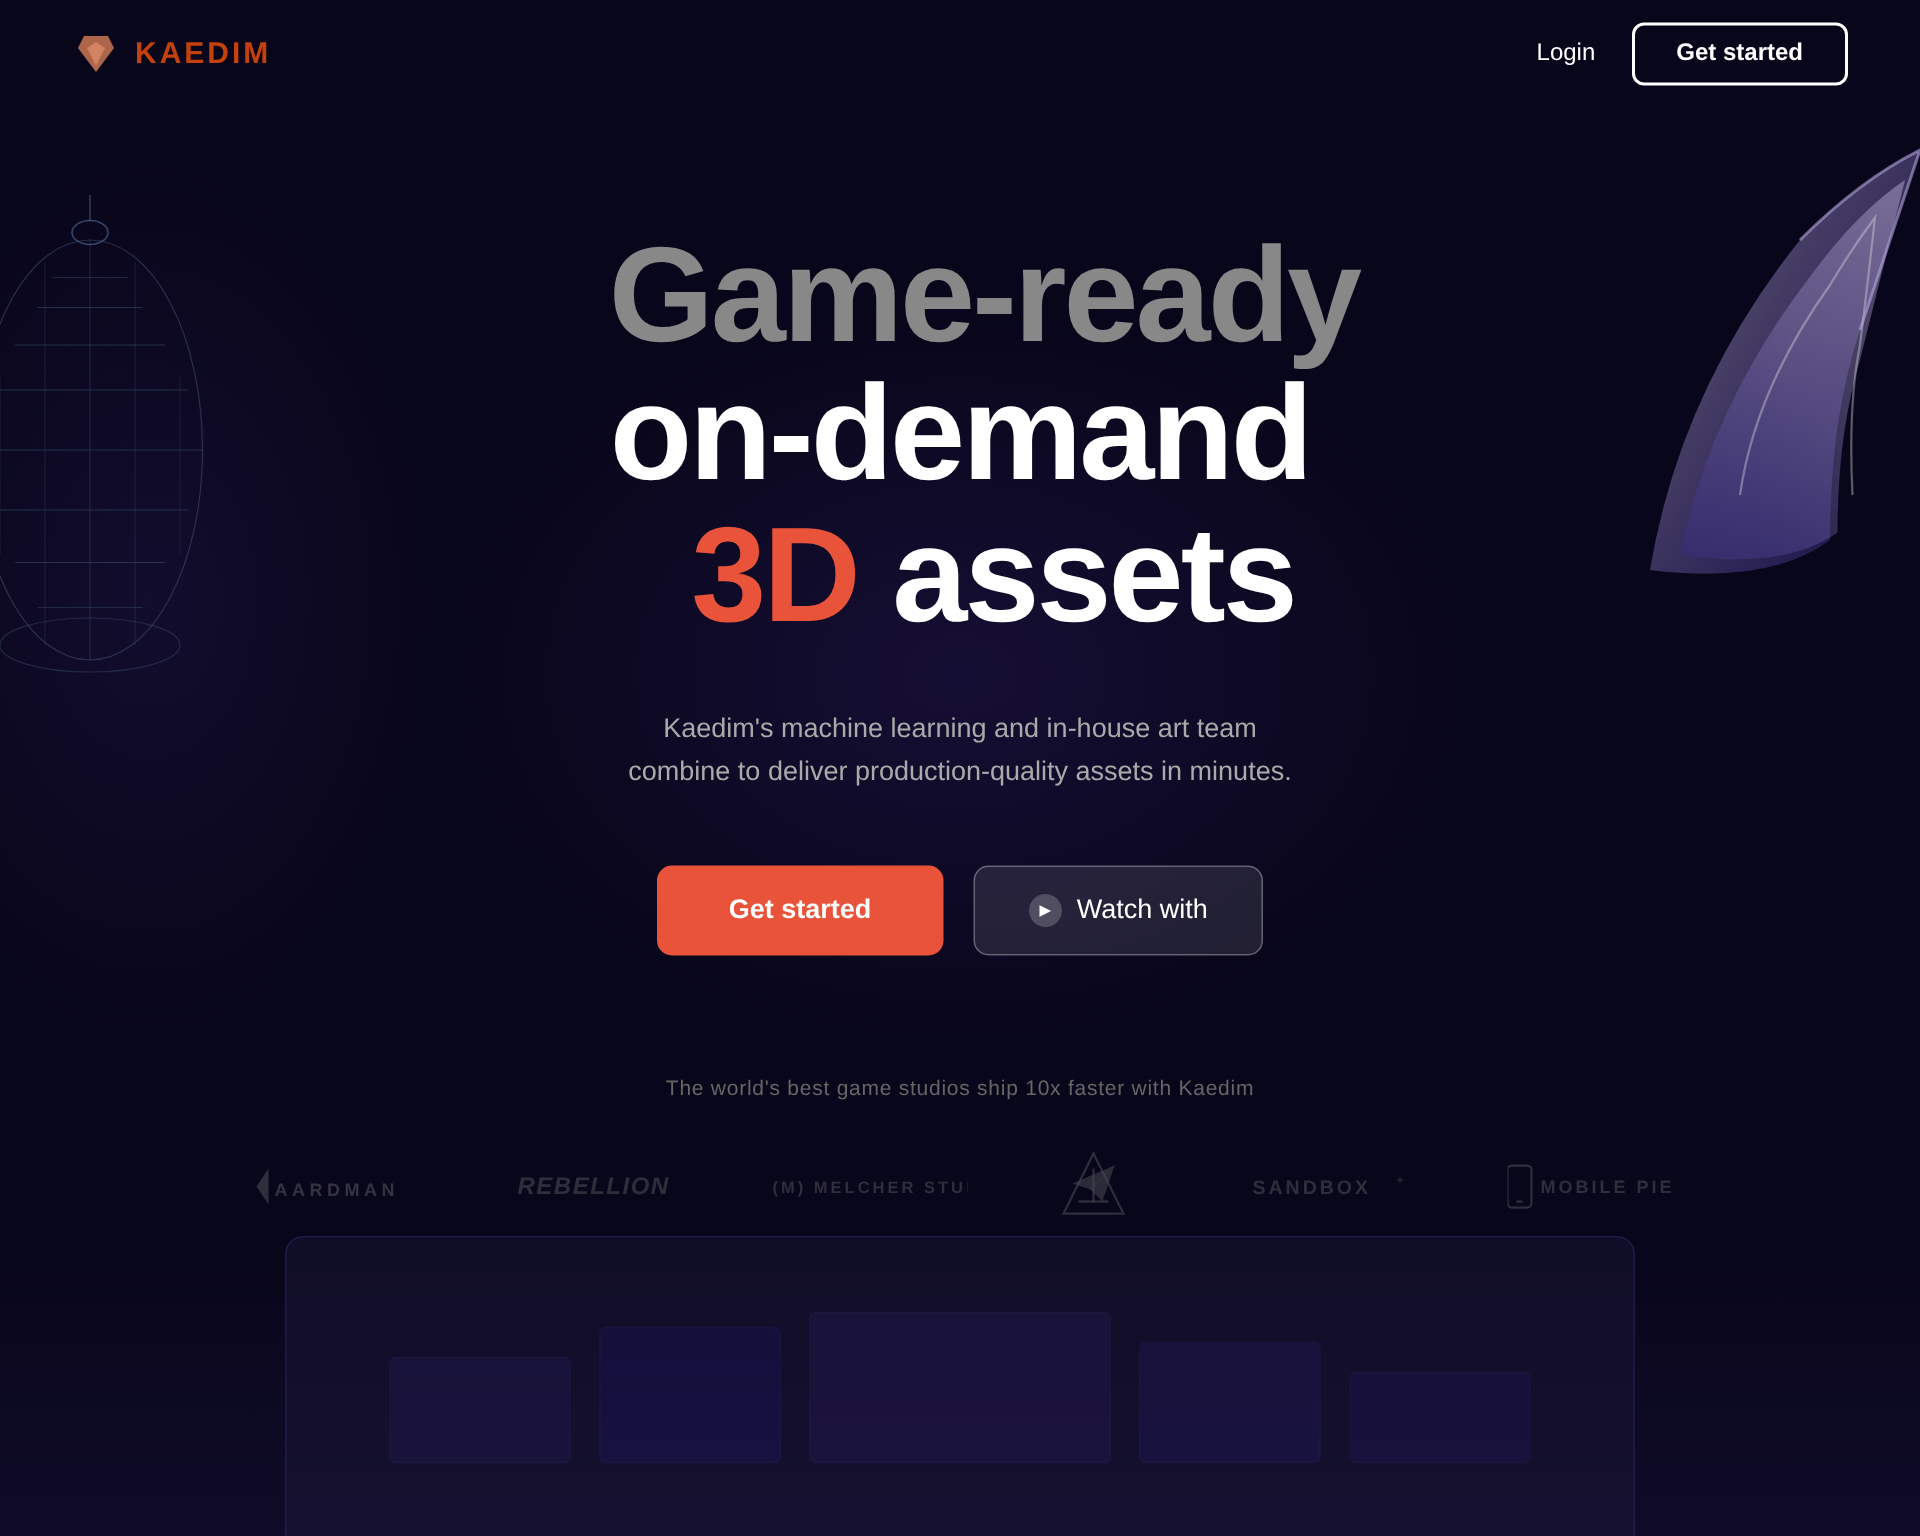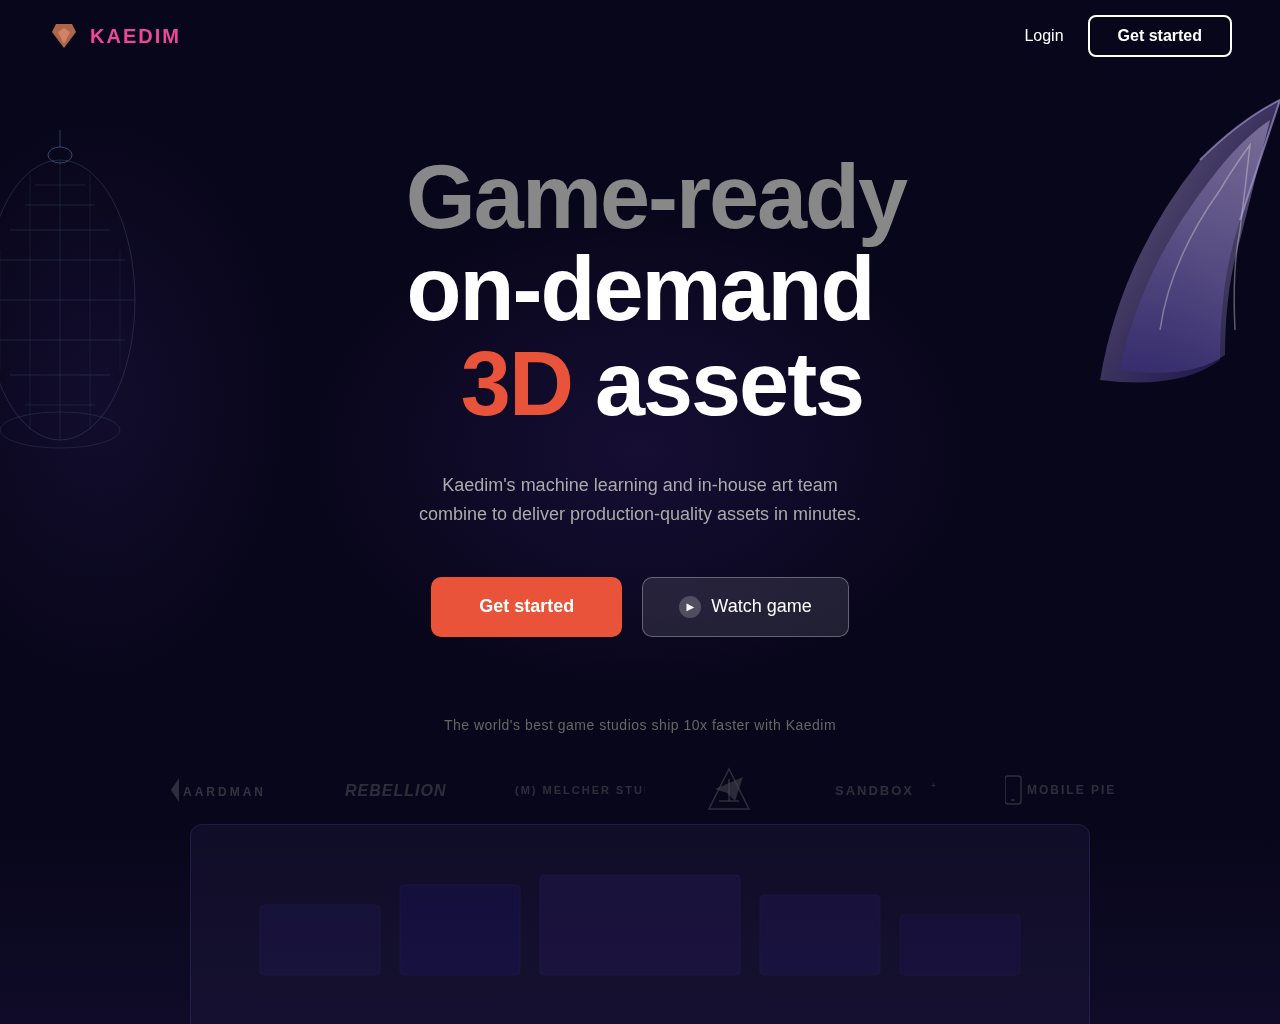--- a/index.html
+++ b/index.html
@@ -34,21 +34,21 @@
 
     .logo-icon {
       width: 32px;
       height: 32px;
     }
 
     .logo-text {
       font-size: 20px;
       font-weight: 700;
       letter-spacing: 2px;
-      color: #ec4899;
+      color: #c2410c;
     }
 
     .nav-links {
       display: flex;
       align-items: center;
       gap: 48px;
       position: absolute;
       left: 50%;
       transform: translateX(-50%);
     }
@@ -397,21 +397,21 @@
 
   <p class="hero-subtitle">
     <span>Kaedim's machine learning and in-house art team</span><br>
     <span>combine to deliver production-quality assets in minutes.</span>
   </p>
 
   <div class="hero-buttons">
     <button class="btn-get-started-hero">Get started</button>
     <button class="btn-watch-demo">
       <span class="play-icon">▶</span>
-      <span>Watch game</span>
+      <span>Watch with</span>
     </button>
   </div>
 </section>
 
 <section class="logos-section">
   <p class="logos-tagline">The world's best game studios ship 10x faster with Kaedim</p>
   <div class="logos-row">
     <div class="logo-item logo-aardman">
       <svg width="120" height="32" viewBox="0 0 120 32" fill="none">
         <polygon points="6,16 14,4 14,28" fill="#888" opacity="0.6"></polygon>

